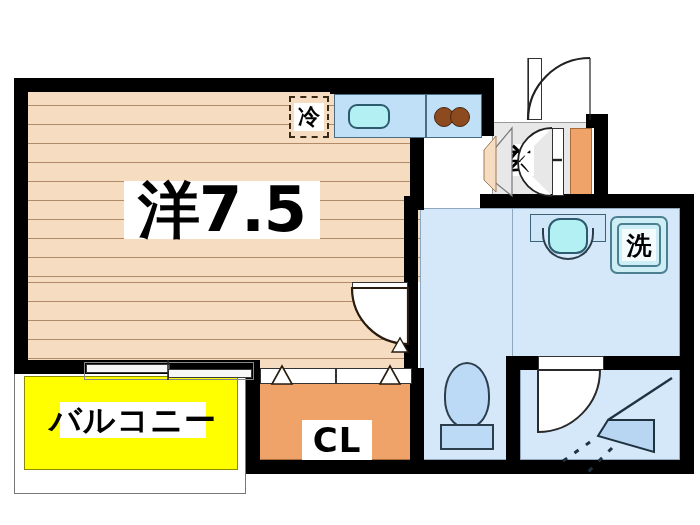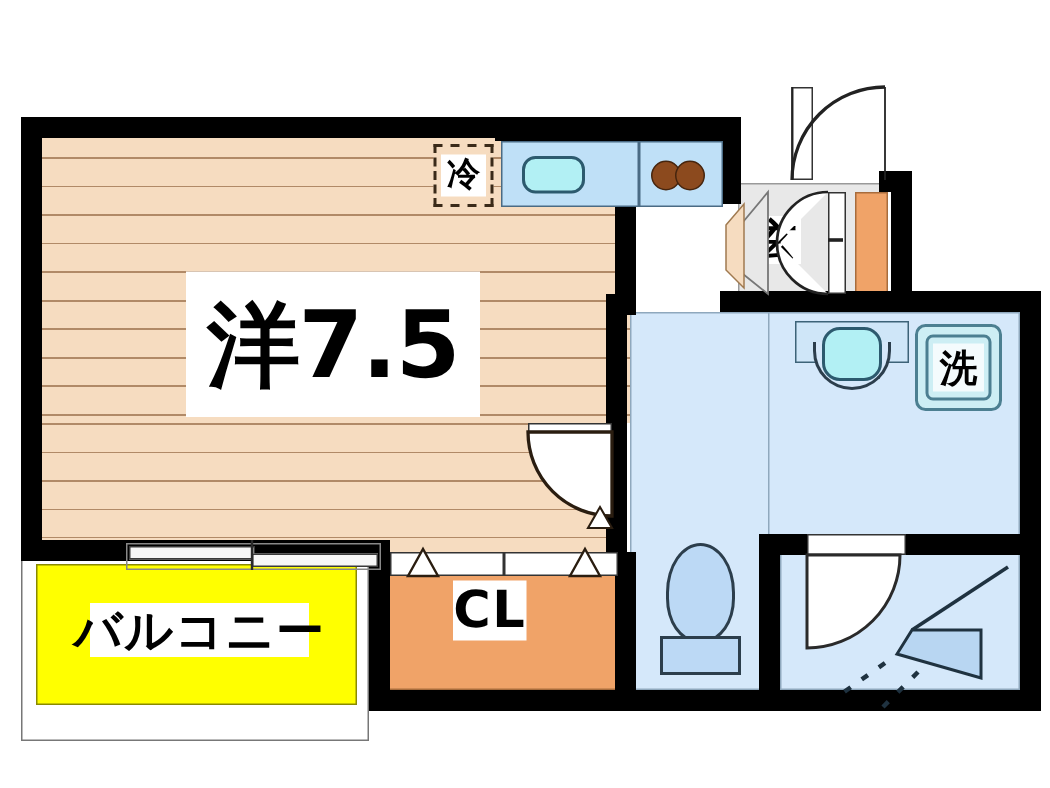--- a/index.html
+++ b/index.html
@@ -271,23 +271,23 @@
   <div class="abs washer-pan-outer" style="left:610px; top:216px; width:58px; height:58px;">
     <div class="washer-pan-inner"></div>
   </div>
   <div class="label label-washer" style="left:622px; top:229px; width:34px; height:32px;">洗</div>
 
   <div class="abs toilet-bowl" style="left:444px; top:362px; width:46px; height:66px;"></div>
   <div class="abs toilet-tank" style="left:440px; top:424px; width:54px; height:26px;"></div>
 
   <div class="label label-balcony" style="left:60px; top:402px; width:146px; height:36px;">バルコニー</div>
 
-  <div class="label label-cl" style="left:302px; top:387px; width:49px; height:40px;">CL</div>
-
-  <div class="label label-room" style="left:124px; top:181px; width:196px; height:97px;">洋7.5</div>
+  <div class="label label-cl" style="left:302px; top:420px; width:70px; height:40px;">CL</div>
+
+  <div class="label label-room" style="left:124px; top:181px; width:196px; height:58px;">洋7.5</div>
 
   <div class="abs slider-panel" style="left:86px; top:364px; width:84px; height:9px;"></div>
   <div class="abs slider-panel" style="left:168px; top:369px; width:84px; height:9px;"></div>
   <div class="abs" style="left:84px; top:362px; width:170px; height:18px; border:1px solid #888888; background:rgba(255,255,255,0.0); box-sizing:border-box;"></div>
 
   <div class="abs door-white" style="left:260px; top:368px; width:76px; height:16px;"></div>
   <div class="abs door-white" style="left:336px; top:368px; width:76px; height:16px;"></div>
 
   <div class="abs door-white" style="left:352px; top:282px; width:56px; height:12px;"></div>
 

